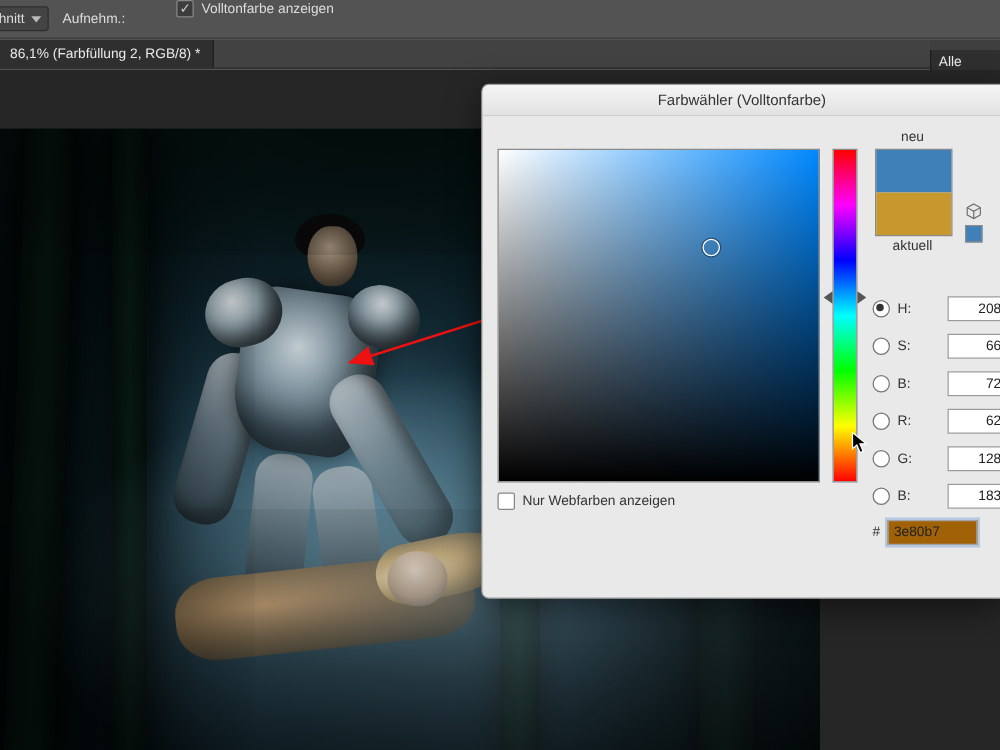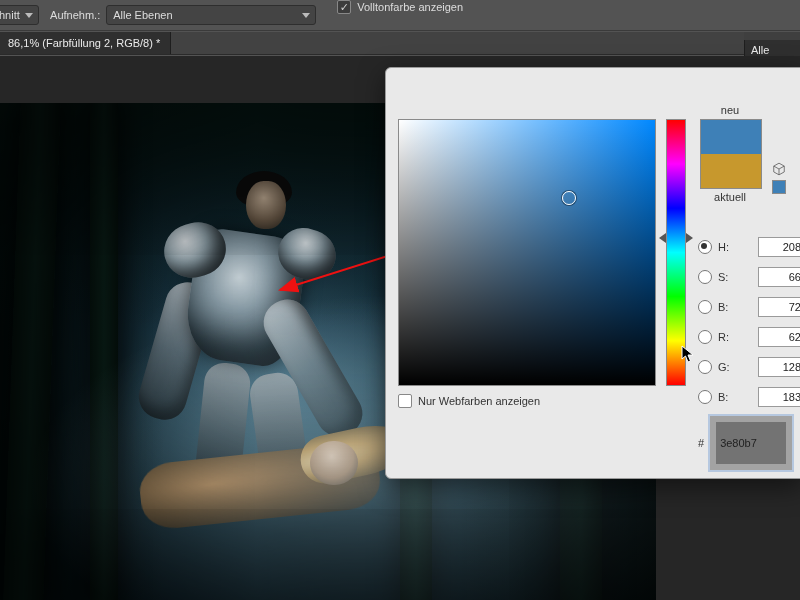--- a/index.html
+++ b/index.html
@@ -2,21 +2,21 @@
 <html><head>
 <meta charset="utf-8">
 <style>
   html,body{margin:0;padding:0;width:800px;height:600px;background:#535353;font-family:"Lucida Grande","Segoe UI",Arial,sans-serif;font-size:11px;color:#ddd;overflow:hidden;-webkit-font-smoothing:antialiased;}
   
   .optbar{position:absolute;left:0;top:0;width:800px;height:30px;background:#535353;border-bottom:1px solid #3a3a3a;}
   .optbar .grp{display:inline-flex;align-items:center;height:30px;margin-left:8px;vertical-align:top;}
   .optbar select, .doc-tab-bar select{background:#444;color:#ddd;border:1px solid #2e2e2e;border-radius:3px;height:20px;font-size:11px;padding:0 18px 0 6px;-webkit-appearance:none;appearance:none;}
   .optbar .sel-wrap{position:relative;display:inline-block;}
   .optbar .sel-wrap::after{content:"";position:absolute;right:6px;top:8px;border-left:4px solid transparent;border-right:4px solid transparent;border-top:5px solid #bbb;pointer-events:none;}
-  .optbar label{margin-right:6px;color:#ddd;}
+  .optbar label{margin-right:20px;color:#ddd;}
   .optbar .chk{display:inline-flex;align-items:center;margin-left:18px;}
   .optbar .chk .box{width:12px;height:12px;border:1px solid #888;background:#3c3c3c;border-radius:2px;display:inline-flex;align-items:center;justify-content:center;margin-right:6px;}
   .optbar .chk .tick{color:#cfcfcf;font-size:11px;line-height:1;}
   .optbar .seg{margin-left:-60px;} 
   
   .doc-tab-bar{position:absolute;left:0;top:32px;width:800px;height:22px;background:#424242;border-bottom:1px solid #2a2a2a;}
   .doc-tab{position:absolute;left:0;top:0;height:22px;padding:0 10px 0 8px;background:#2f2f2f;border-right:1px solid #1e1e1e;display:flex;align-items:center;color:#eaeaea;}
   
   .rside{position:absolute;right:0;top:32px;width:56px;height:568px;background:#3f3f3f;}
   .rside .ptab{position:absolute;left:0;top:8px;height:20px;width:56px;background:#2f2f2f;border-left:1px solid #1e1e1e;display:flex;align-items:center;padding-left:6px;color:#eaeaea;}
@@ -70,45 +70,40 @@
   .wsafe{position:absolute;left:374px;top:76px;width:12px;height:12px;border:1px solid #8a8a8a;background:#3e80b7;}
   .numcol{position:absolute;left:300px;top:128px;}
   .numrow{display:flex;align-items:center;height:30px;}
   .numrow .radio{width:12px;height:12px;border:1px solid #777;border-radius:50%;background:#fff;margin-right:6px;position:relative;}
   .numrow .radio.sel::after{content:"";position:absolute;left:2px;top:2px;width:6px;height:6px;border-radius:50%;background:#333;}
   .numrow .lbl{width:18px;color:#333;}
   .numrow input{width:38px;height:18px;border:1px solid #9a9a9a;background:#fff;color:#222;font-size:11px;text-align:right;padding:0 4px;margin-left:22px;}
   .numrow .unit{margin-left:4px;color:#333;width:12px;}
   .hexrow{position:absolute;left:300px;top:312px;display:flex;align-items:center;}
   .hexrow .hash{color:#333;margin-right:6px;}
-  .hexrow input{width:62px;height:18px;border:6px solid #a3a3a3;background:#737373;color:#222;font-size:11px;padding:12px 4px;box-shadow:0 0 0 2px rgba(90,141,208,0.35);} 
+  .hexrow input{width:62px;height:18px;border:1px solid #a3a3a3;background:#a16207;color:#222;font-size:11px;padding:0 4px;box-shadow:0 0 0 2px rgba(90,141,208,0.35);} 
   .hexrow input::selection{background:#9cc4f0;}
   .webonly{position:absolute;left:0;top:290px;display:flex;align-items:center;color:#333;}
   .webonly .box{width:12px;height:12px;border:1px solid #888;background:#fff;margin-right:6px;border-radius:2px;}
   
   .mouse{position:absolute;left:681px;top:345px;width:14px;height:18px;color:#000;pointer-events:none;z-index:50;}
 </style>
 </head>
 <body>
 
 <div class="optbar">
   <div class="grp seg">
     <span class="sel-wrap">
       <select>
         <option>el Durchschnitt</option>
       </select>
     </span>
   </div>
   <div class="grp">
     <label>Aufnehm.:</label>
-    <span class="sel-wrap">
-      <select style="width:210px">
-        <option>Alle Ebenen</option>
-      </select>
-    </span>
   </div>
   <div class="chk">
     <span class="box">
         <span class="tick">✓</span>
       </span>
     <span>Volltonfarbe anzeigen</span>
   </div>
 </div>
 
 <div class="doc-tab-bar">
@@ -157,20 +152,21 @@
 <svg class="arrow" width="800" height="600">
   <defs>
       <marker id="ah" markerWidth="12" markerHeight="12" refX="9" refY="4" orient="auto">
         <path d="M0,0 L10,4 L0,8 z" fill="#e11"></path>
       </marker>
     </defs>
   <line x1="565" y1="200" x2="280" y2="290" stroke="#e11" stroke-width="2" marker-end="url(#ah)"></line>
 </svg>
 
 <div class="picker">
+  <div class="titlebar">Farbwähler (Volltonfarbe)</div>
   <div class="body">
     <div class="sv">
       <div class="cursor"></div>
     </div>
     <div class="hue">
       <div class="arrL"></div>
       <div class="arrR"></div>
     </div>
     <div class="swlabeln">neu</div>
     <div class="swatch">

